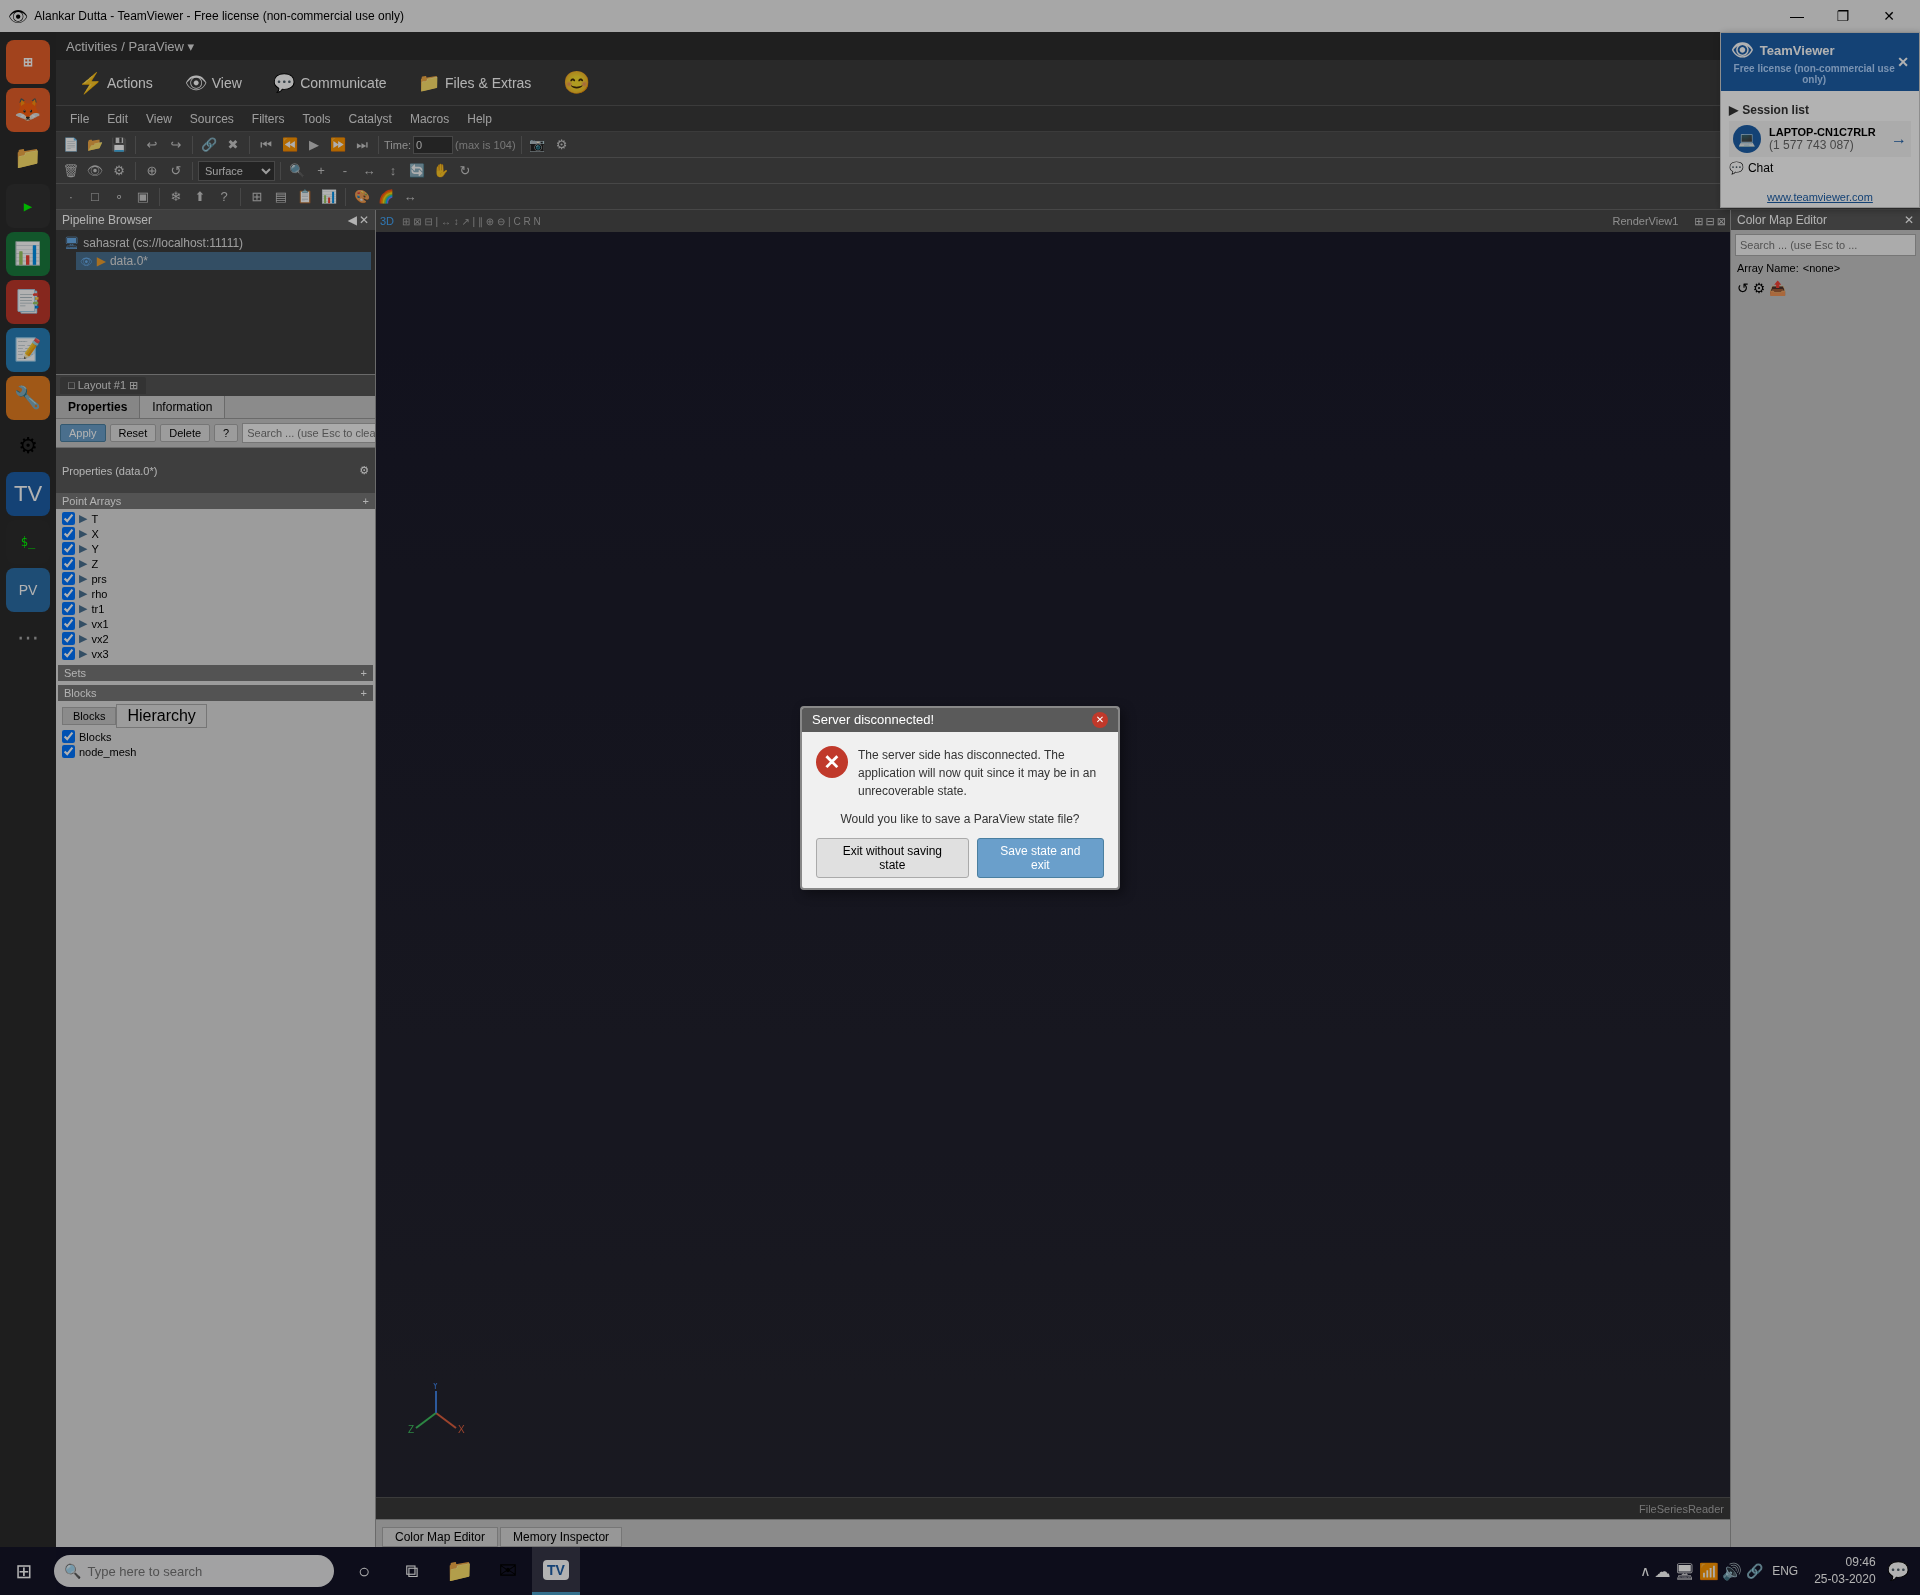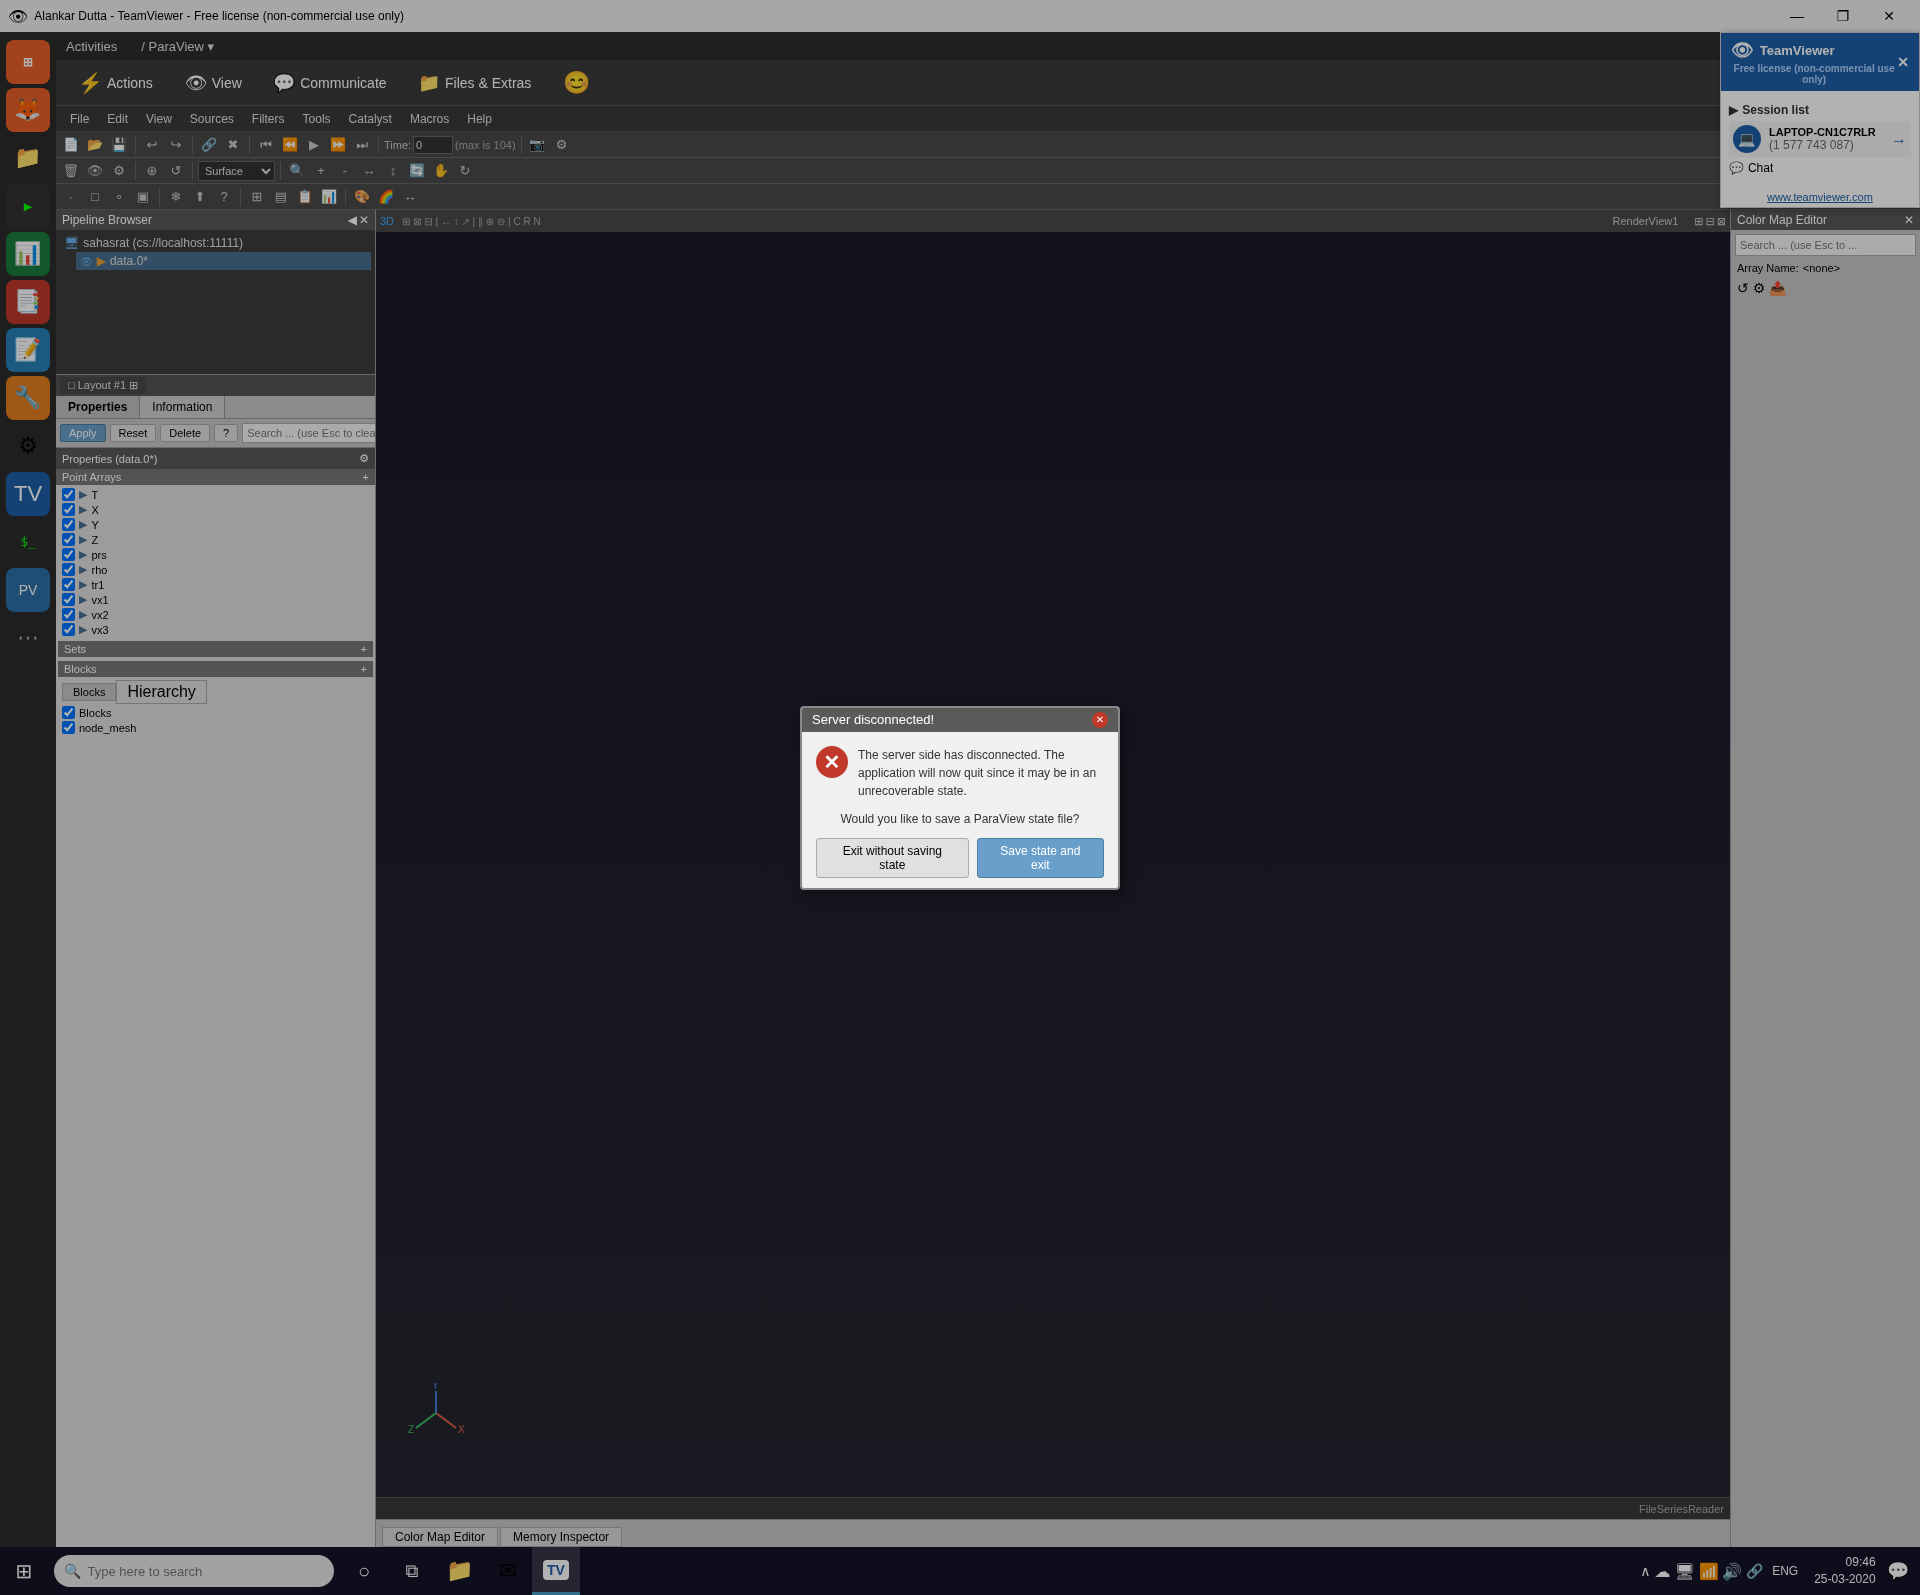--- a/index.html
+++ b/index.html
@@ -149,21 +149,21 @@
   <div class="sidebar-icon" style="background:#e67e22;">🔧</div>
   <div class="sidebar-icon">⚙</div>
   <div class="sidebar-icon" style="background:#1d5fa8; color:white;">TV</div>
   <div class="sidebar-icon" style="background:#2d2d2d; color:#0f0; font-size:12px; font-family:monospace;">$_</div>
   <div class="sidebar-icon" style="background:#2c6fa8; color:white; font-size:14px;">PV</div>
   <div class="sidebar-icon" style="color:#aaa;">⋯</div>
 </div>
 
 <div id="paraview-content">
 
-  <div id="paraview-top" style="height:28px; background:#2d2d2d; display:flex; align-items:center; padding:0 10px; gap:24px;">
+  <div id="paraview-top" style="height:28px; background:#2d2d2d; display:flex; align-items:center; padding:0 10px; gap:4px;">
     <span style="color:#e0e0e0; font-size:13px; cursor:pointer;">Activities</span>
     <span style="color:#e0e0e0; font-size:13px; cursor:pointer;">/ ParaView ▾</span>
     <div style="margin-left:auto; display:flex; gap:6px; align-items:center;">
       <span style="color:#ccc; font-size:12px;">🖥</span>
       <span style="color:#ccc; font-size:12px;">🔊</span>
       <span style="color:#ccc; font-size:12px;">📶</span>
       <span style="color:#e0e0e0; font-size:12px;">09:46</span>
     </div>
   </div>
 
@@ -304,21 +304,21 @@
           <div class="prop-tab">Information</div>
         </div>
         <div id="prop-toolbar" style="display:flex; align-items:center; gap:4px; padding:4px; background:#c8c8c8; border-bottom:1px solid #999;">
           <button class="prop-btn apply">Apply</button>
           <button class="prop-btn">Reset</button>
           <button class="prop-btn">Delete</button>
           <button class="prop-btn">?</button>
           <input class="prop-search" type="text" placeholder="Search ... (use Esc to clear text)" style="">
 
         </div>
-        <div id="prop-title" style="background:#5a5a5a; color:white; font-size:11px; padding:4px 6px; display:flex; align-items:center; gap:4px;">
+        <div id="prop-title" style="background:#5a5a5a; color:white; font-size:11px; padding:16px 6px; display:flex; align-items:center; gap:4px;">
           <span>Properties (data.0*)</span>
           <span style="margin-left:auto; cursor:pointer;">⚙</span>
         </div>
         <div style="background:#777; color:white; font-size:11px; padding:2px 6px; display:flex; justify-content:space-between;">
           <span>Point Arrays</span>
           <span style="cursor:pointer;">+</span>
         </div>
         <div id="prop-scroll" style="flex:1; overflow-y:auto; background:#e0e0e0; padding:2px;">
           <div class="array-item">
               <input type="checkbox" checked="" style="">

